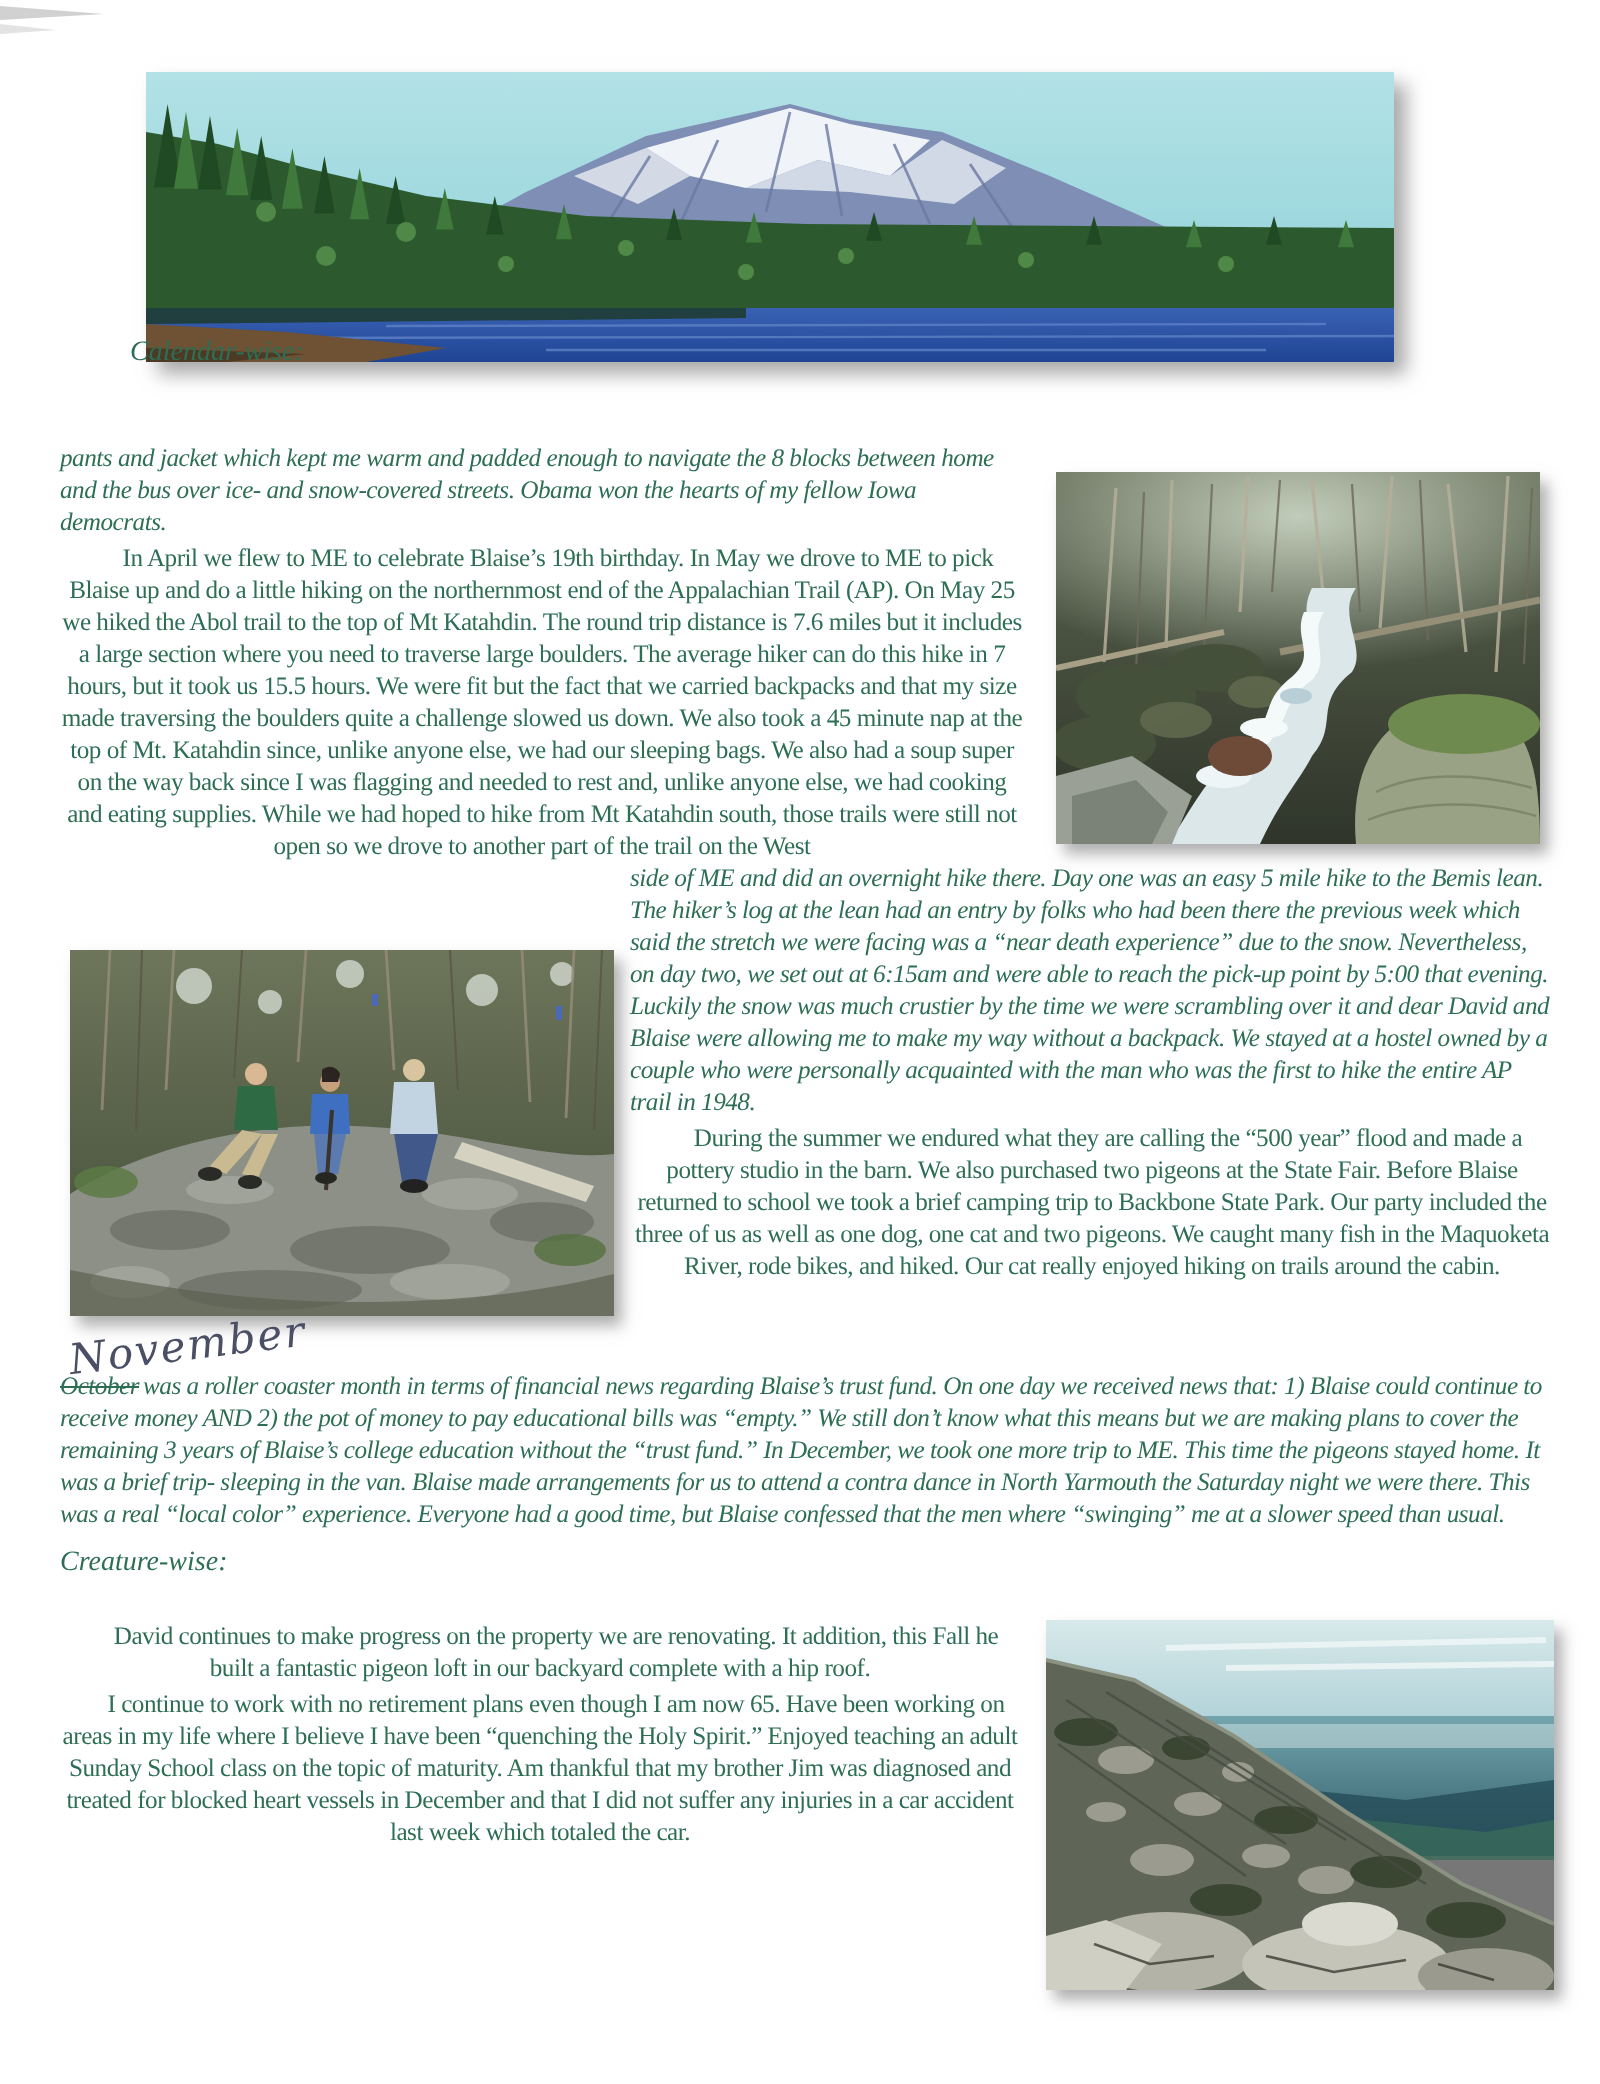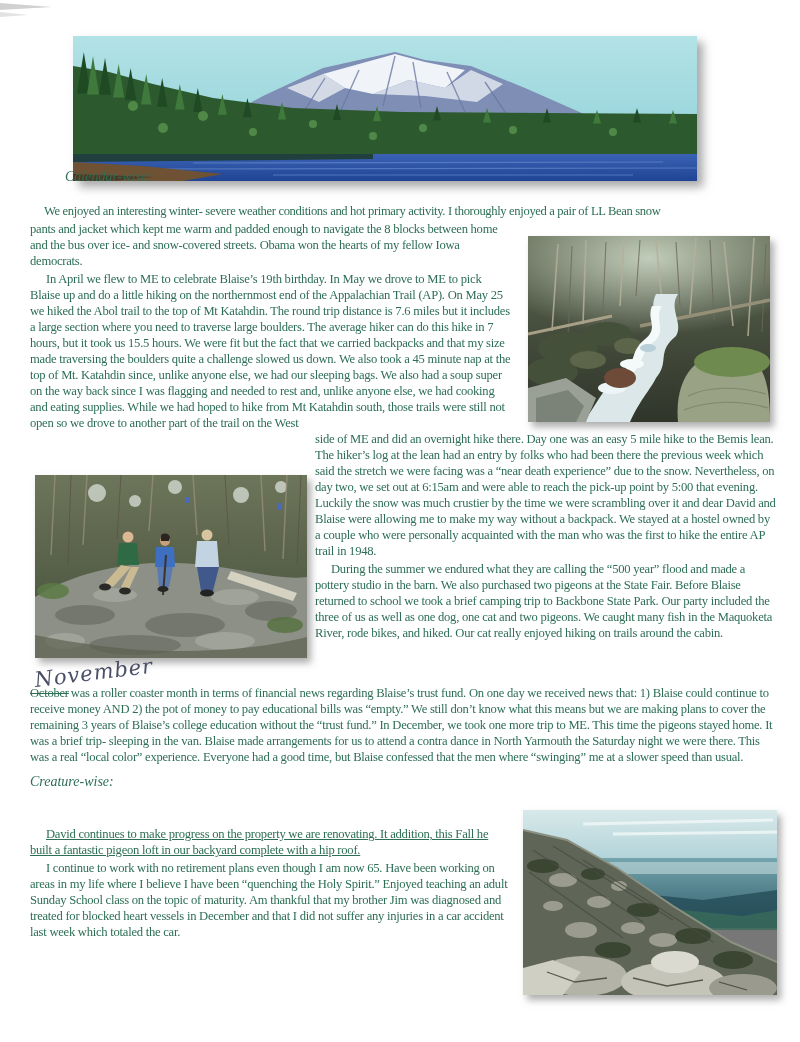--- a/index.html
+++ b/index.html
@@ -4,22 +4,22 @@
 <style>
   html,body{margin:0;padding:0;background:#e8e8e8;}
   .page{
     position:relative;width:800px;height:1042px;margin:0 auto;
     background:#ffffff;overflow:hidden;
     font-family:"Liberation Serif","DejaVu Serif",serif;
     color:#2d6e55;font-size:12.6px;line-height:16px;letter-spacing:-0.25px;
   }
   .abs{position:absolute;}
   p{margin:0;}
-  .ind{text-indent:16px;margin-top:2px;}
-  .noind{text-indent:0;}
+  .ind{text-indent:16px;margin-top:2px;text-align:center;}
+  .noind{text-indent:0;font-style:italic;}
   h2{margin:0;font-size:14px;font-weight:normal;font-style:italic;letter-spacing:0;}
   .p1line1{white-space:nowrap;text-indent:14px;letter-spacing:-0.35px;}
   .struck{text-decoration:line-through;text-decoration-thickness:1.4px;margin-right:2px;}
   .photo{box-shadow:4px 5px 7px rgba(110,110,110,0.55);background:#777;}
   .photo svg{display:block;}
   .banner{box-shadow:6px 6px 9px rgba(110,110,110,0.6);}
   .banner-title{
     position:absolute;left:2px;bottom:5px;width:480px;text-align:center;
     font-style:italic;font-weight:bold;font-size:27px;line-height:30px;color:#ffffff;
     letter-spacing:0;text-shadow:1px 1px 2px rgba(10,30,70,0.65);
@@ -114,21 +114,20 @@
         <line x1="200" y1="139" x2="560" y2="139"></line>
       </g>
 
       <path d="M0,126 L70,130 L150,138 L110,145 L0,145 Z" fill="#6f5133"></path>
       <path d="M0,138 L80,141 L40,145 L0,145 Z" fill="#4c3a24"></path>
     </svg>
   </div>
 
   <h2 class="abs" style="left:30px;top:169px;margin-left:35px;">Calendar-wise:</h2>
 
-  <p class="abs p1line1" style="left:30px;top:203px;width:742px;">We enjoyed an interesting winter- severe weather conditions and hot primary activity.  I thoroughly enjoyed a pair of LL Bean snow</p>
 
   <div class="abs" style="left:30px;top:221px;width:482px;">
     <p class="noind">pants and jacket which kept me warm and padded enough to navigate the 8 blocks between home and the bus over ice- and snow-covered streets.  Obama won the hearts of my fellow Iowa democrats.</p>
     <p class="ind">In April we flew to ME to celebrate Blaise’s 19th birthday.  In May we drove to ME to pick Blaise up and do a little hiking on the northernmost end of the Appalachian Trail (AP).  On May 25 we hiked the Abol trail to the top of Mt Katahdin.  The round trip distance is 7.6 miles but it includes a large section where you need to traverse large boulders.  The average hiker can do this hike in 7 hours, but it took us 15.5 hours.  We were fit but the fact that we carried backpacks and that my size made traversing the boulders quite a challenge slowed us down.  We also took a 45 minute nap at the top of Mt. Katahdin since, unlike anyone else, we had our sleeping bags.  We also had a soup super on the way back since I was flagging and needed to rest and, unlike anyone else, we had cooking and eating supplies.  While we had hoped to hike from Mt Katahdin south, those trails were still not open so we drove to another part of the trail on the West</p>
   </div>
 
   <div class="abs photo" style="left:528px;top:236px;width:242px;height:186px;">
     <svg width="242" height="186" viewBox="0 0 242 186">
       <defs>
         <linearGradient id="forest" x1="0" y1="0" x2="0" y2="1">
@@ -274,21 +273,21 @@
 
   <svg class="abs handwriting-svg" style="left:24px;top:648px;" width="170" height="44">
     <text x="10" y="30" transform="rotate(-7 85 22)">November</text>
   </svg>
 
   <p class="abs noind" style="left:30px;top:685px;width:744px;"><span class="struck">October</span><span>was a roller coaster month in terms of financial news regarding Blaise’s trust fund.  On one day we received news that: 1) Blaise could continue to receive money AND 2) the pot of money to pay educational bills was “empty.”  We still don’t know what this means but we are making plans to cover the remaining 3 years of Blaise’s college education without the “trust fund.”  In December, we took one more trip to ME.  This time the pigeons stayed home.  It was a brief trip- sleeping in the van.  Blaise made arrangements for us to attend a contra dance in North Yarmouth the Saturday night we were there.  This was a real “local color” experience.  Everyone had a good time, but Blaise confessed that the men where “swinging” me at a slower speed than usual.</span></p>
 
   <h2 class="abs" style="left:30px;top:774px;">Creature-wise:</h2>
 
   <div class="abs" style="left:30px;top:810px;width:480px;">
-    <p class="ind" style="margin-top:16px;text-decoration:underline;">David continues to make progress on the property we are renovating. It addition, this Fall he built a fantastic pigeon loft in our backyard complete with a hip roof.</p>
+    <p class="ind" style="margin-top:0;">David continues to make progress on the property we are renovating. It addition, this Fall he built a fantastic pigeon loft in our backyard complete with a hip roof.</p>
     <p class="ind">I continue to work with no retirement plans even though I am now 65.  Have been working on areas in my life where I believe I have been “quenching the Holy Spirit.”  Enjoyed teaching an adult Sunday School class on the topic of maturity.  Am thankful that my brother Jim was diagnosed and treated for blocked heart vessels in December and that I did not suffer any injuries in a car accident last week which totaled the car.</p>
   </div>
 
   <div class="abs photo" style="left:523px;top:810px;width:254px;height:185px;">
     <svg width="254" height="185" viewBox="0 0 254 185">
       <defs>
         <linearGradient id="sky2" x1="0" y1="0" x2="0" y2="1">
           <stop offset="0" stop-color="#d8e9ea"></stop>
             <stop offset="1" stop-color="#a2cad2"></stop>
         </linearGradient>

